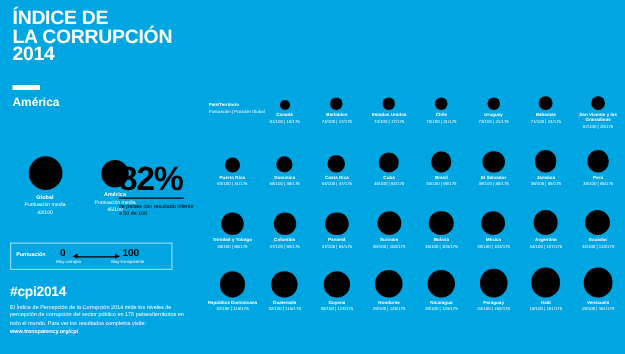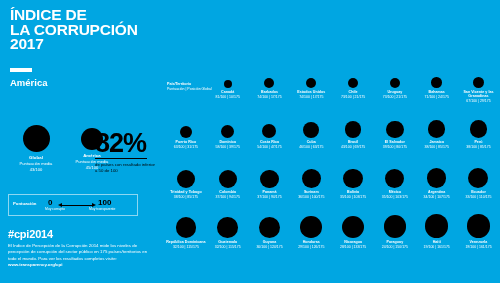--- a/index.html
+++ b/index.html
@@ -70,21 +70,21 @@
 </head>
 <body>
 
 <div class="page">
 
   <div class="left">
 
     <div class="title">
       <div>ÍNDICE DE</div>
       <div>LA CORRUPCIÓN</div>
-      <div>2017</div>
+      <div>2014</div>
     </div>
 
     <div class="rule"></div>
 
     <div class="region">América</div>
 
     <div class="avg-wrap">
       <div class="avg" style="left:0px;width:52px;">
         <div class="dot" style="width:27px;height:27px;"></div>
         <div class="nm">Global</div>

